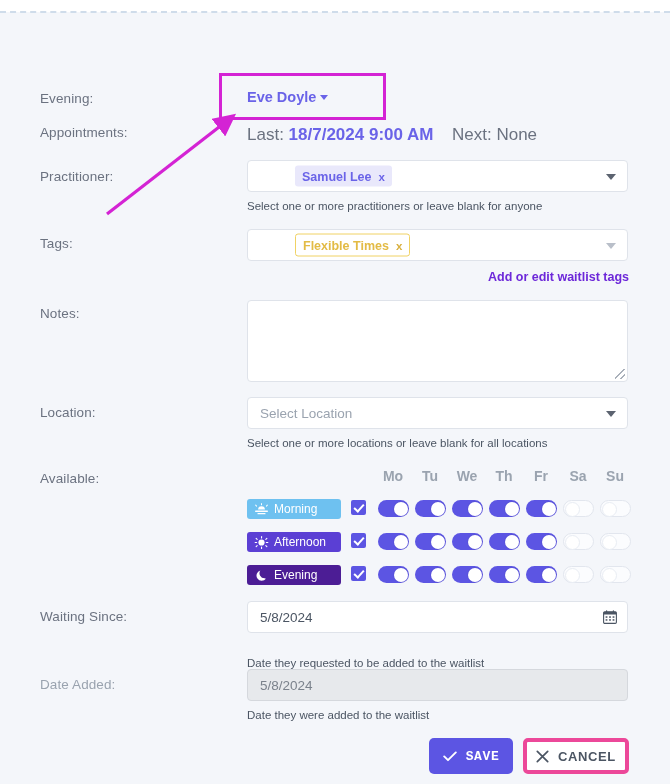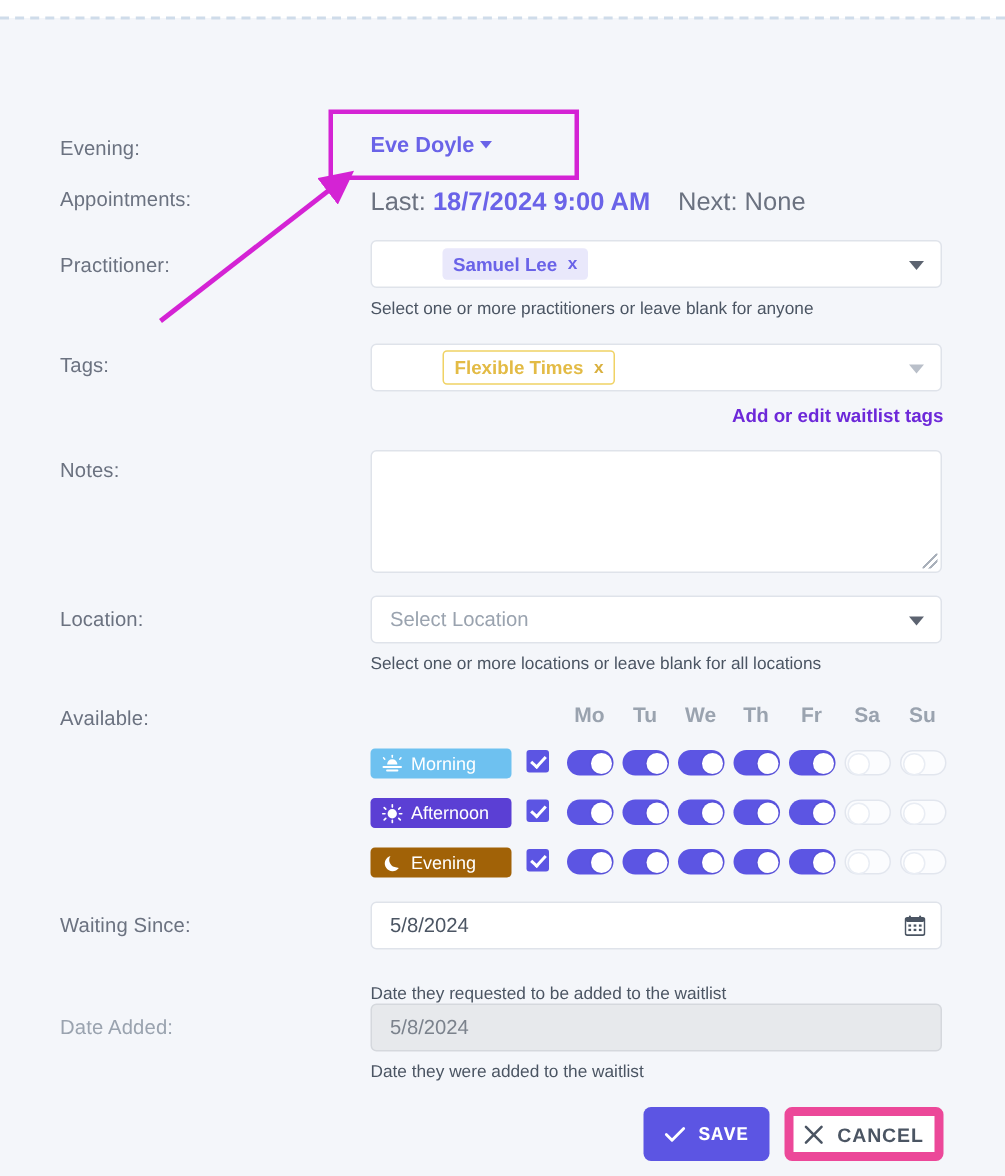--- a/index.html
+++ b/index.html
@@ -196,21 +196,21 @@
     padding-left: 7px;
     color: #ffffff;
     font-size: 12px;
     font-weight: 400;
     cursor: pointer;
   }
   .badge .bi { width: 15px; height: 13px; margin-right: 5px; position: relative; flex: 0 0 auto; }
   .badge .lb { line-height: 1; }
   .badge.morning   { background: #6ec1f0; }
   .badge.afternoon { background: #5b3fd4; }
-  .badge.evening   { background: #a16207; }
+  .badge.evening   { background: #4c1d95; }
 
   .cb {
     position: absolute;
     width: 15px; height: 15px;
     border-radius: 2px;
     background: #5c55e3;
     cursor: pointer;
   }
   .cb::after {
     content: "";
@@ -263,21 +263,21 @@
   .btn .gi { margin-right: 9px; display: flex; align-items: center; }
   .btn.save {
     background: #5c55e3;
     color: #ffffff;
     width: 84px;
     font-family: Liberation Mono, monospace;
   }
   .btn.cancel {
     background: #ffffff;
     color: #4b5563;
-    border: 6px solid #ec4899;
+    border: 4px solid #ec4899;
     width: 106px;
   }
 
   
   .anno-box {
     position: absolute;
     left: 219px; top: 73px;
     width: 167px; height: 47px;
     border: 3px solid #d423d4;
     pointer-events: none;

